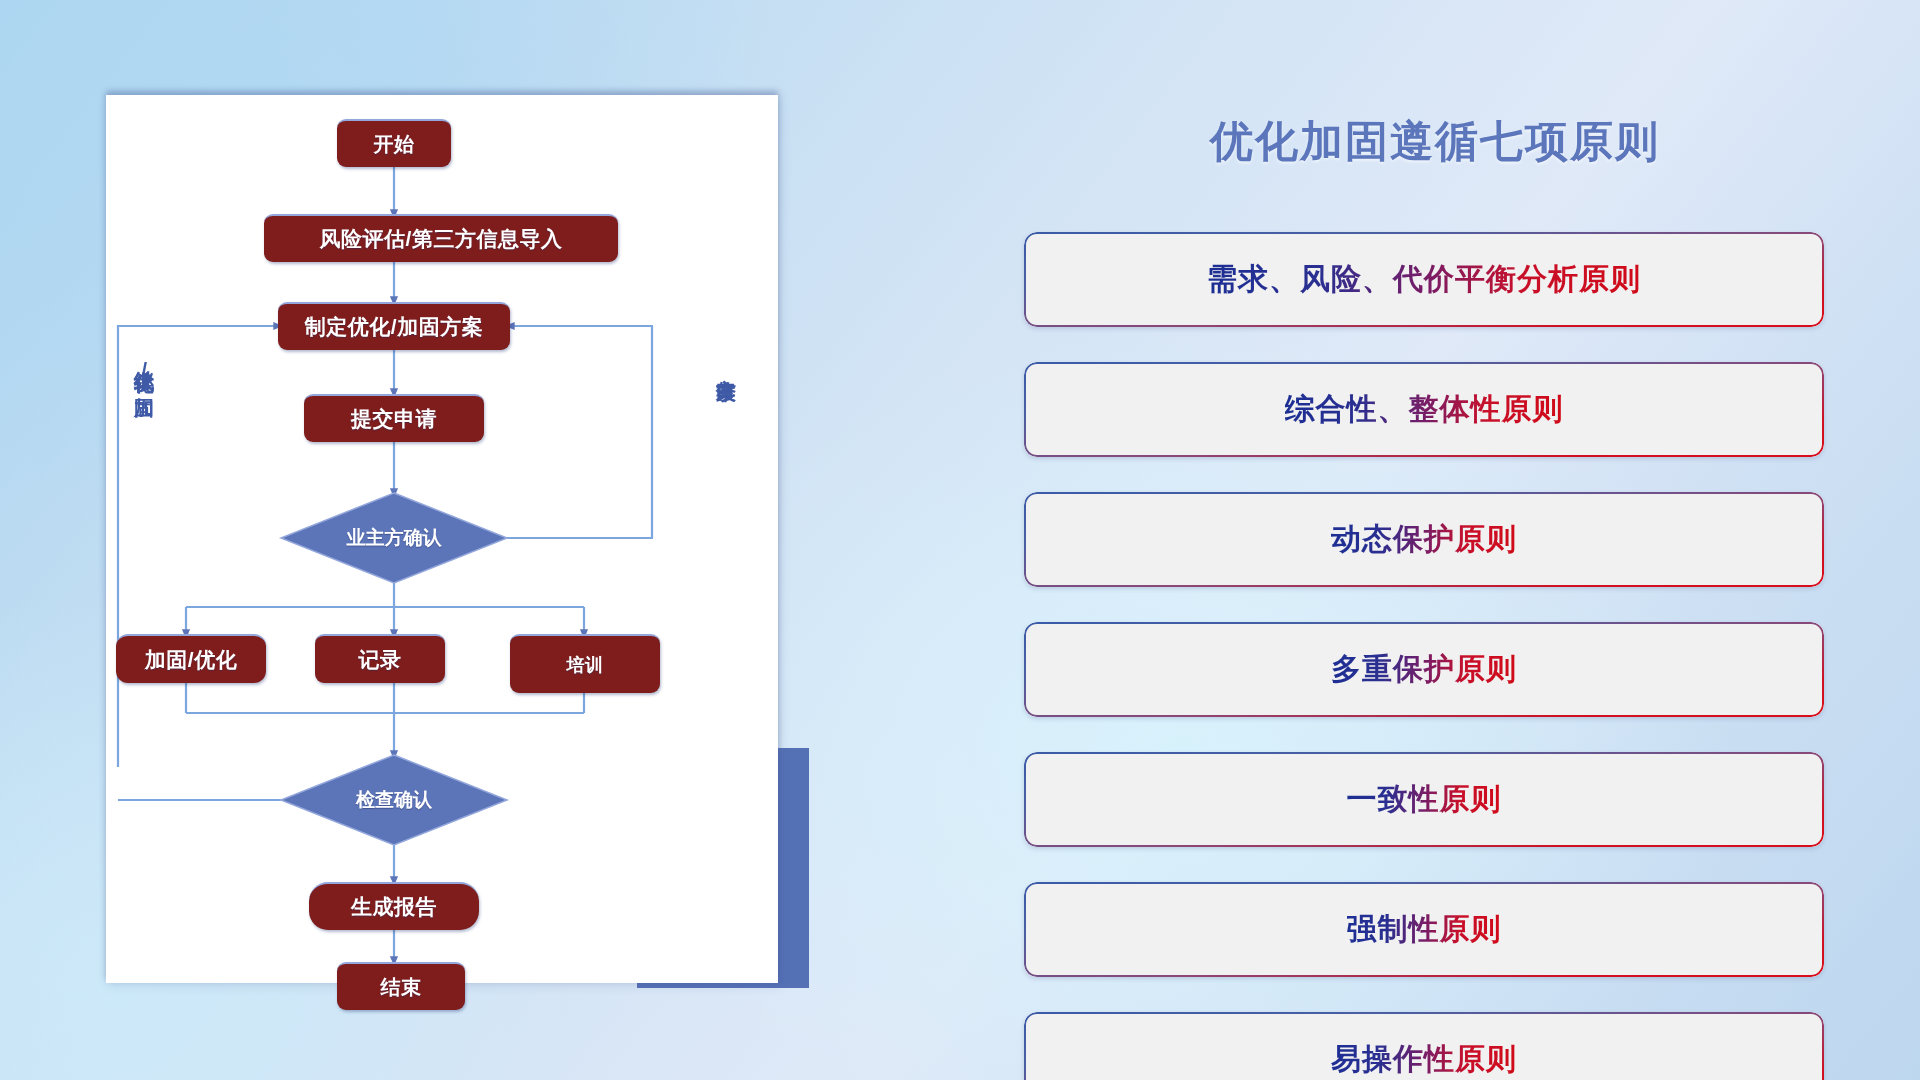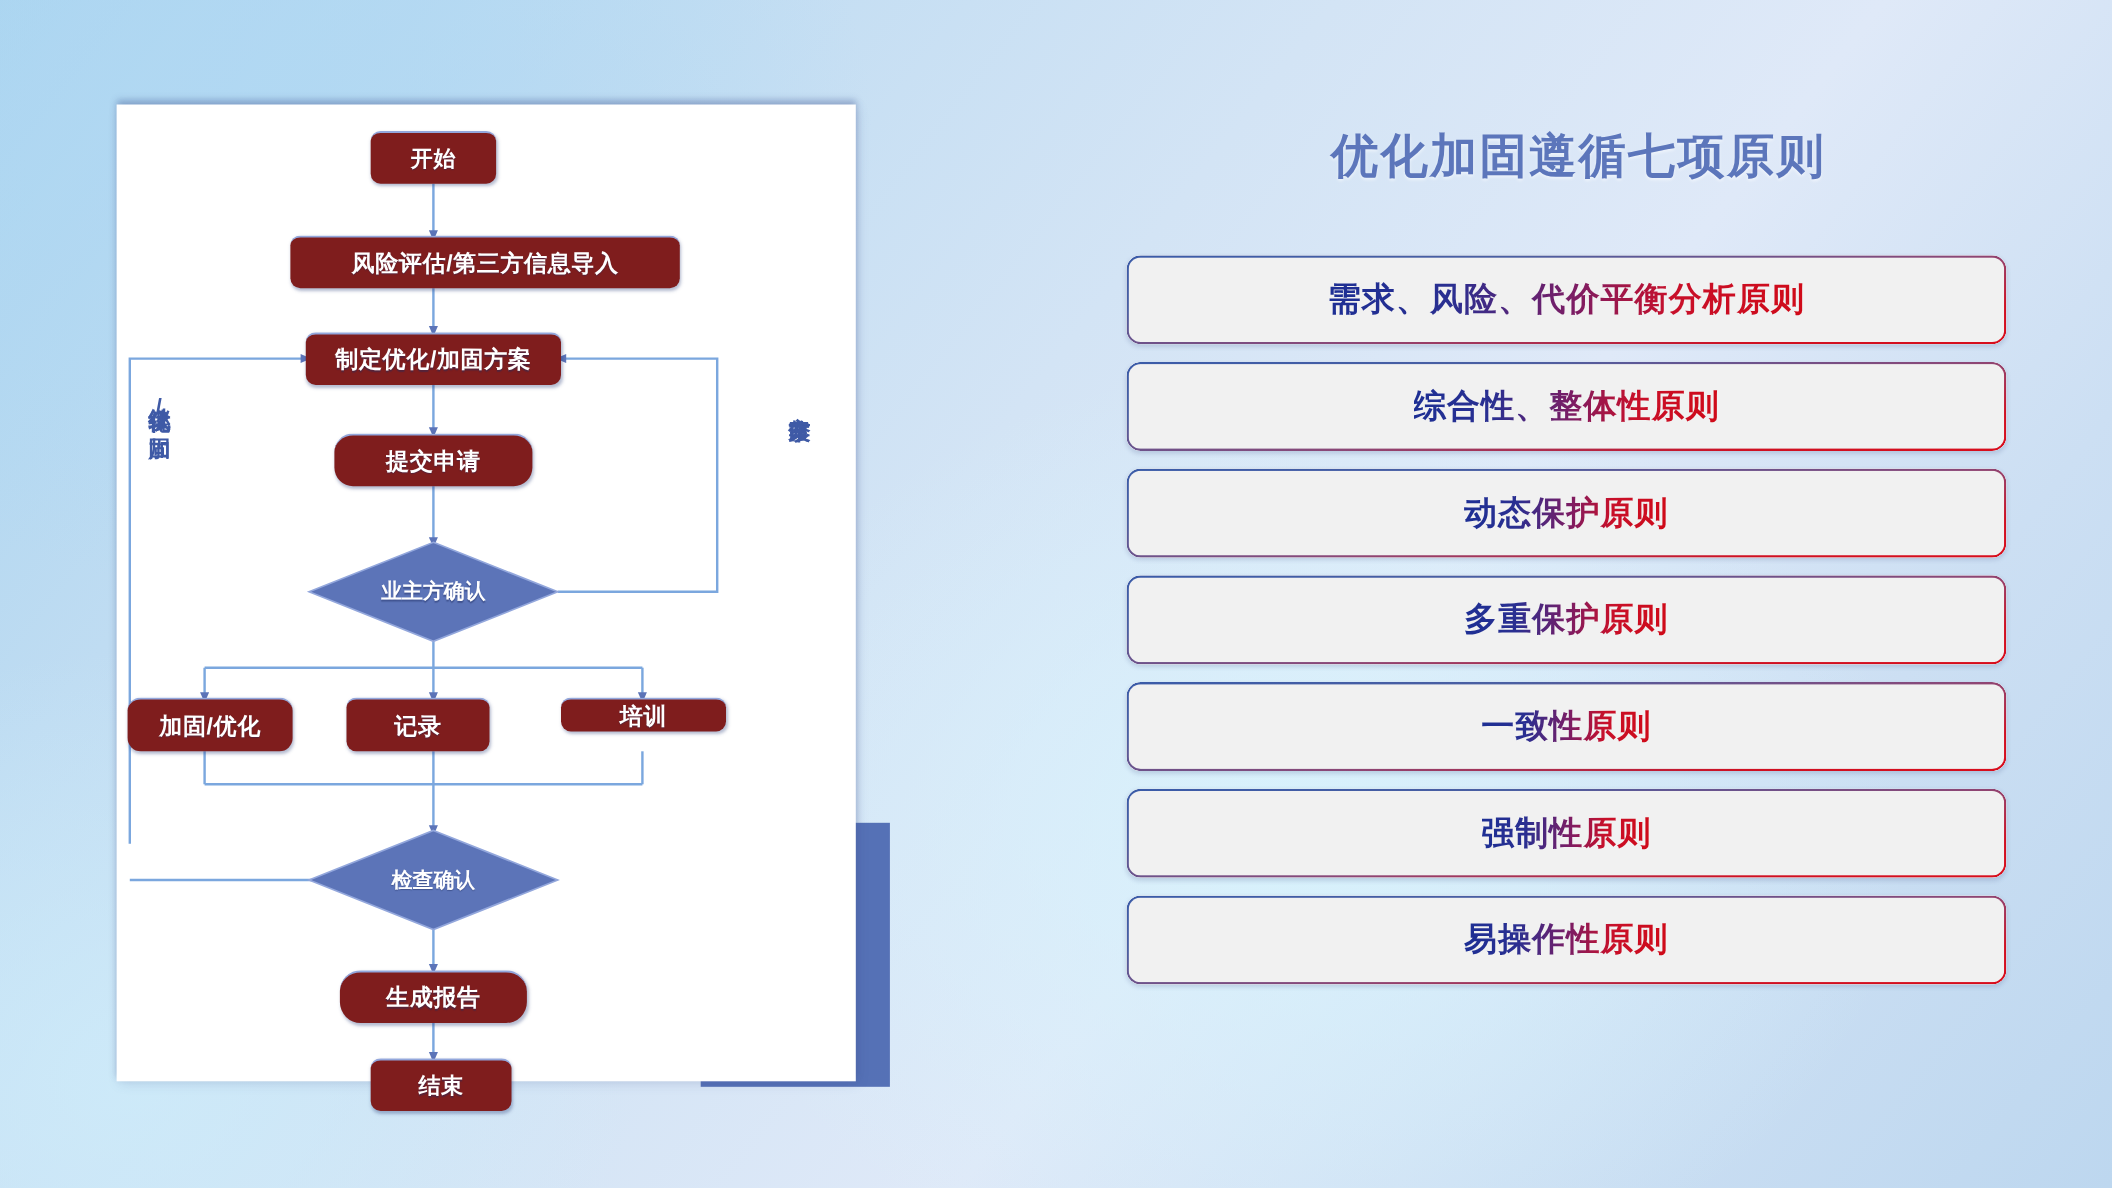--- a/index.html
+++ b/index.html
@@ -48,21 +48,21 @@
 
   
   .panel{ position:absolute; left:1020px; top:95px; width:830px; height:900px; }
   .panel-title{
     position:absolute; left:0; top:18px; width:830px; text-align:center;
     font-size:43px; font-weight:700; color:#5c76bb; letter-spacing:2px;
     text-shadow:0 2px 3px rgba(255,255,255,.55);
   }
   .cards{ position:absolute; left:4px; top:137px; width:800px; }
   .card{
-    position:relative; height:81px; margin-bottom:16px;
+    position:relative; height:95px; margin-bottom:35px;
     border-radius:13px; background:#f1f1f1;
     display:flex; align-items:center; justify-content:center;
     box-shadow:0 2px 4px rgba(80,100,150,.22);
     overflow:hidden;
   }
   .card::before{
     content:""; position:absolute; inset:0; border-radius:13px; padding:2px;
     background:linear-gradient(172deg,#3a5ba8 0%,#4a5fa2 26%,#8c4776 56%,#cf1022 82%,#d80d1c 100%);
     -webkit-mask:linear-gradient(#000 0 0) content-box, linear-gradient(#000 0 0);
     -webkit-mask-composite:xor; mask-composite:exclude;
@@ -134,37 +134,37 @@
       </div>
 
       <div class="node" style="left:158px;top:119px;width:354px;height:48px;font-size:21px;">
         <span>风险评估/第三方信息导入</span>
       </div>
 
       <div class="node" style="left:172px;top:207px;width:232px;height:48px;font-size:21px;">
         <span>制定优化/加固方案</span>
       </div>
 
-      <div class="node" style="left:198px;top:299px;width:180px;height:48px;font-size:21px;border-radius:17px;">
+      <div class="node" style="left:198px;top:299px;width:180px;height:48px;font-size:21px;">
         <span>提交申请</span>
       </div>
 
       <div class="diamond-label" style="left:175px;top:424px;width:226px;height:38px;font-size:19px;">
         <span>业主方确认</span>
       </div>
 
       <div class="node" style="left:10px;top:539px;width:150px;height:49px;font-size:21px;border-radius:12px;">
         <span>加固/优化</span>
       </div>
 
       <div class="node" style="left:209px;top:539px;width:130px;height:49px;font-size:21px;">
         <span>记录</span>
       </div>
 
-      <div class="node" style="left:404px;top:539px;width:150px;height:31px;font-size:21px;">
+      <div class="node" style="left:404px;top:539px;width:150px;height:59px;font-size:18px;">
         <span>培训</span>
       </div>
 
       <div class="diamond-label" style="left:175px;top:686px;width:226px;height:38px;font-size:19px;">
         <span>检查确认</span>
       </div>
 
       <div class="node" style="left:203px;top:787px;width:170px;height:48px;font-size:21px;border-radius:19px;">
         <span>生成报告</span>
       </div>

